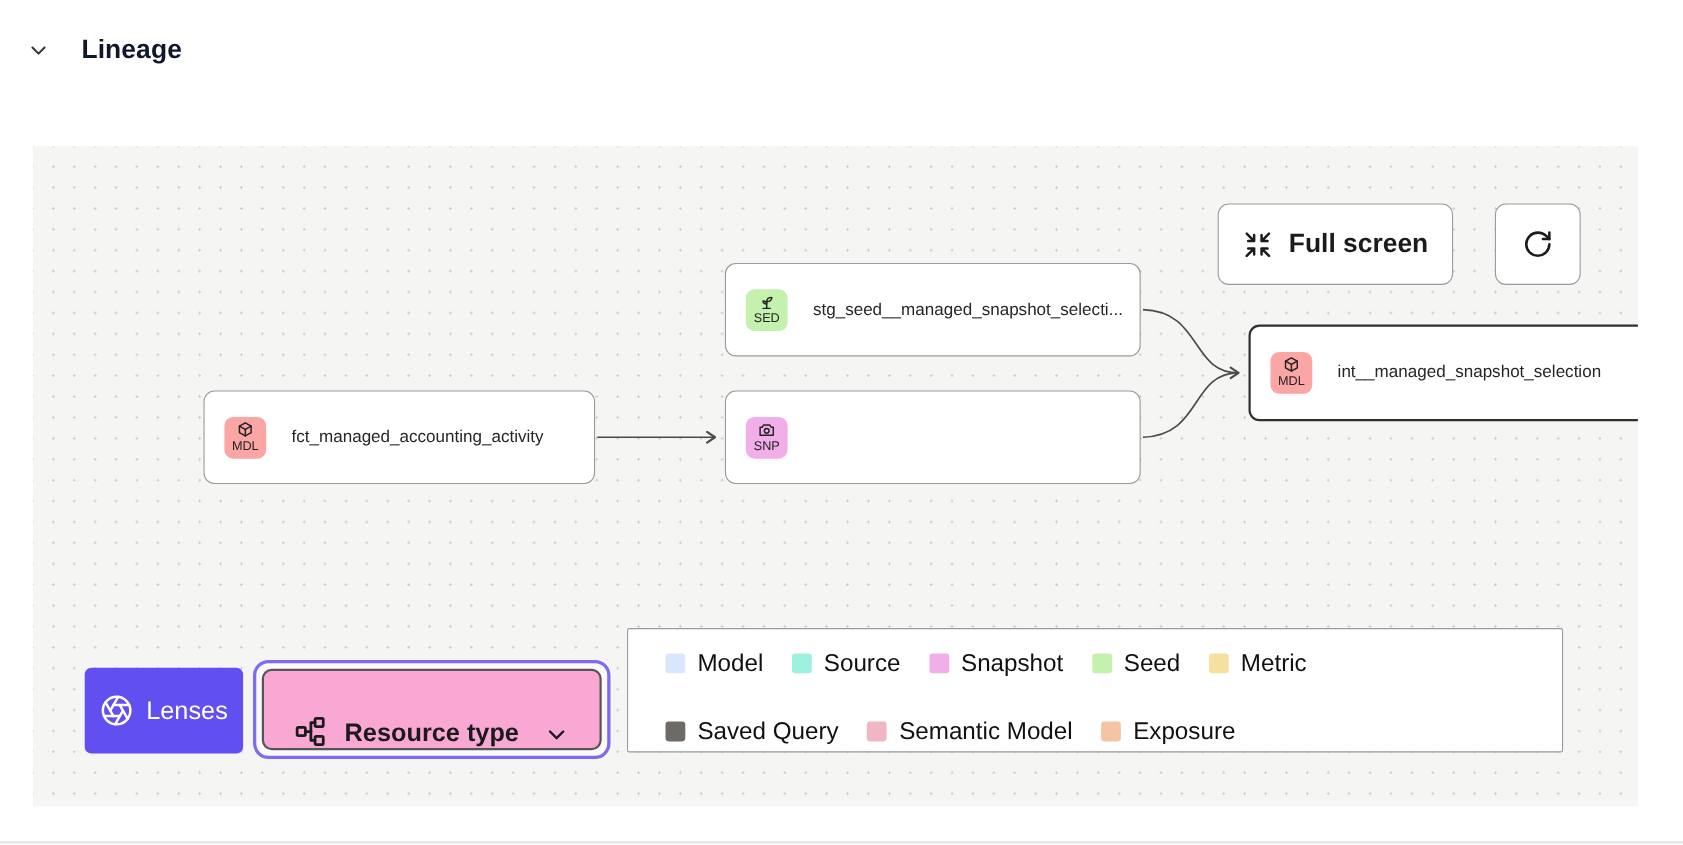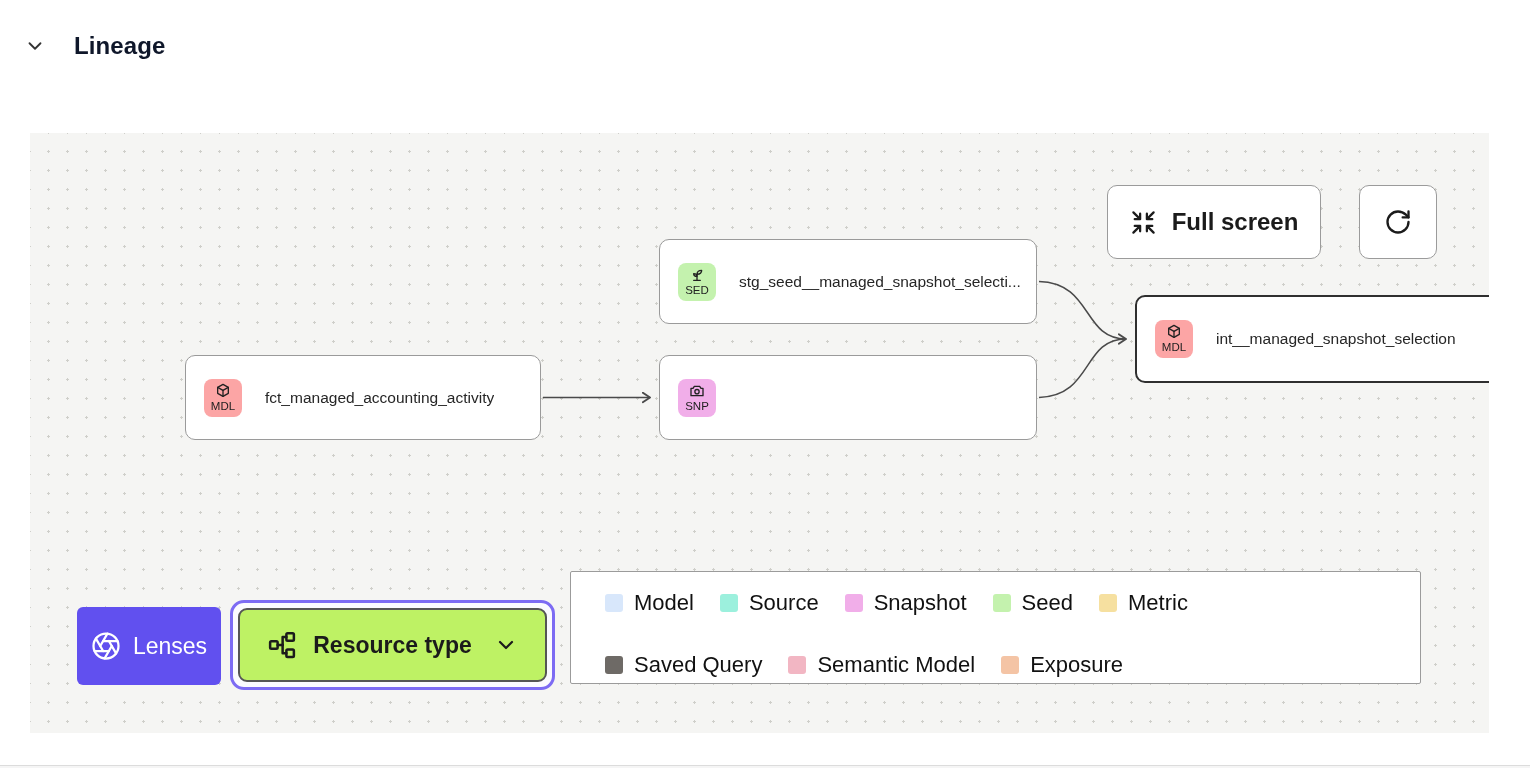--- a/index.html
+++ b/index.html
@@ -113,24 +113,24 @@
     position: absolute; left: 200px; top: 467px;
     width: 325px; height: 90px;
     border: 3px solid #7d6bf3;
     border-radius: 14px;
     background: #fbfaff;
     padding: 5px;
     cursor: pointer;
   }
   .resource-inner {
     width: 100%; height: 100%;
-    background: #bef264;
+    background: #f9a8d4;
     border: 2px solid #555555;
     border-radius: 9px;
-    display: flex; align-items: center; justify-content: center; gap: 16px;
+    display: flex; align-items: flex-end; justify-content: center; gap: 16px;
   }
   .resource-inner .label { font-size: 23px; font-weight: 700; color: #1b1b1b; }
   .resource-inner .chev { margin-left: 6px; }
 
   
   .footer-rule {
     position: absolute; left: 0; bottom: 0; width: 1530px; height: 3px;
     background: #f5f5f5; border-top: 1px solid #dcdcdc;
   }
 </style>

